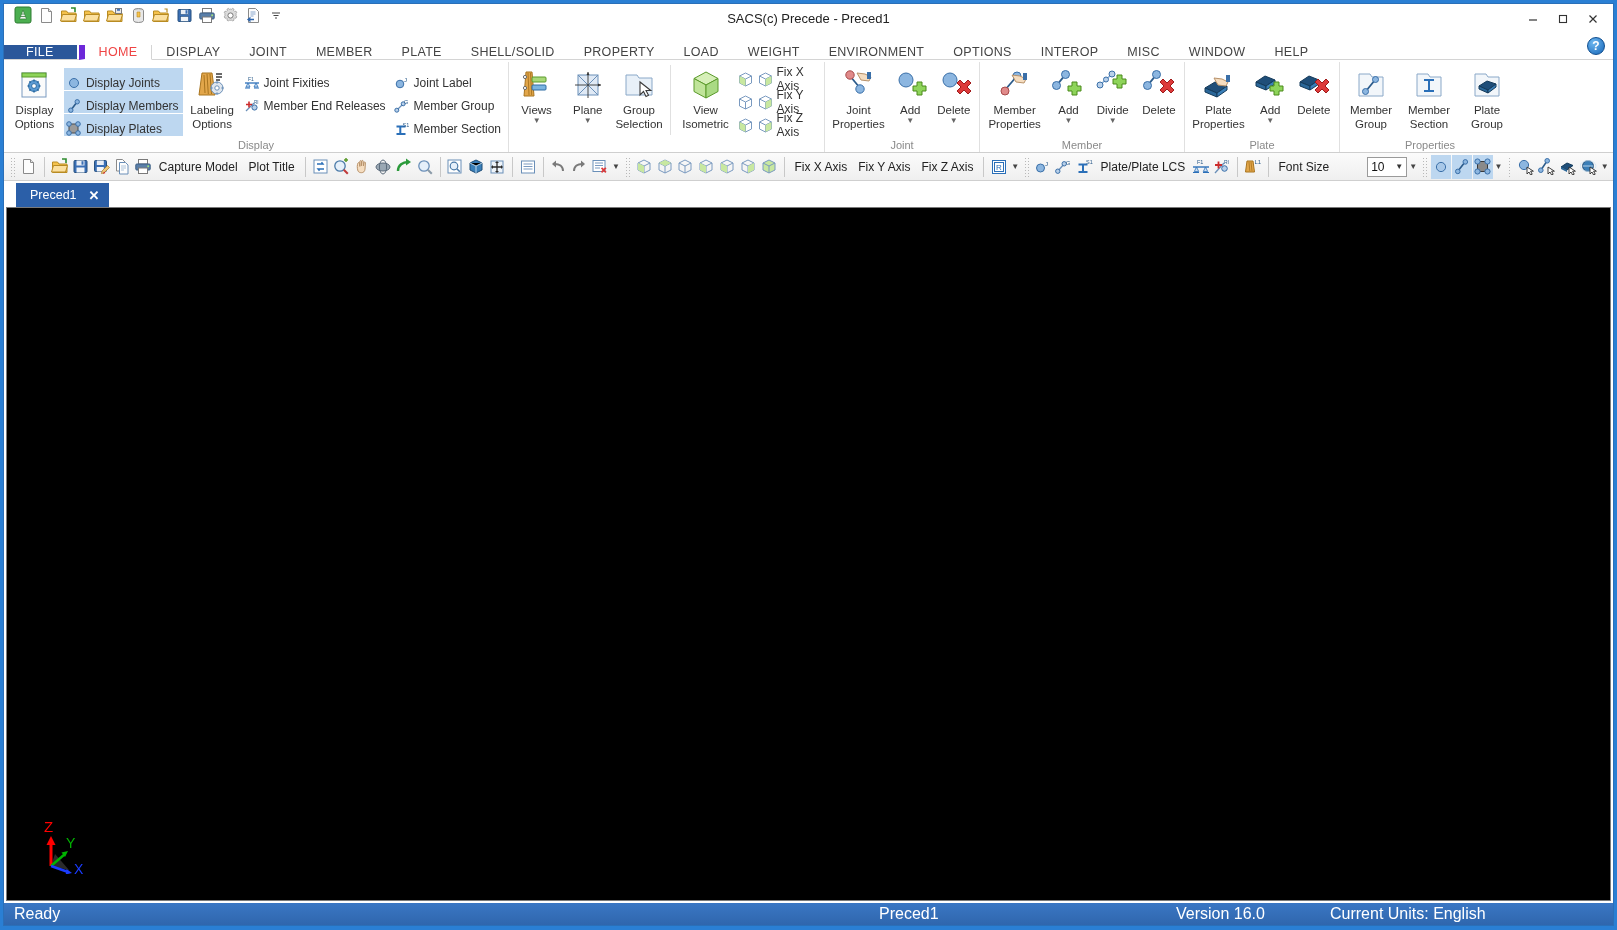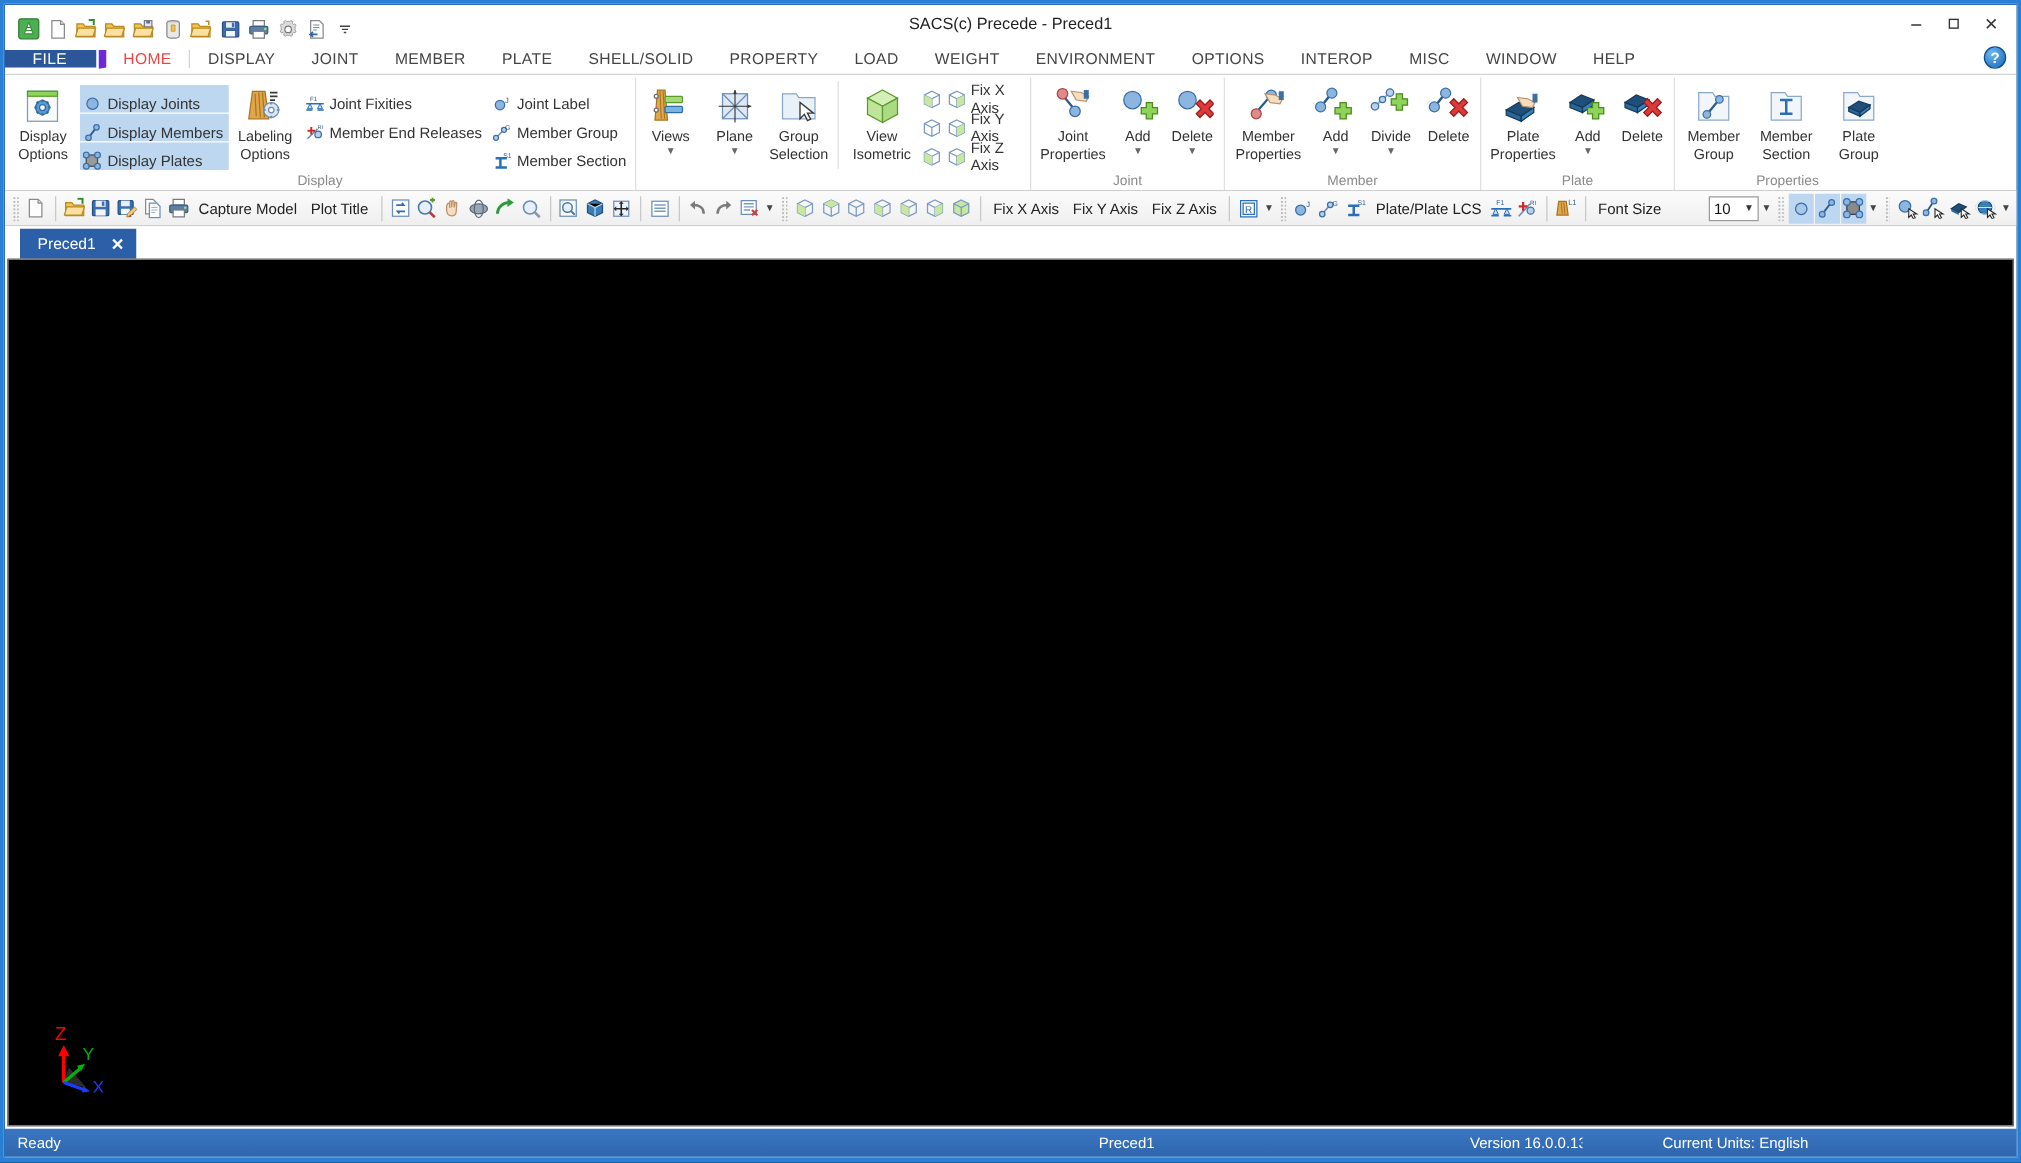--- a/index.html
+++ b/index.html
@@ -19,21 +19,21 @@
     width: 100%; height: 100%;
     background: #ffffff;
     display: flex; flex-direction: column;
     position: relative;
     border: 1px solid #2a6fb8;
   }
 
   
   .titlebar {
     height: 30px; background: #ffffff;
-    display: flex; align-items: flex-end;
+    display: flex; align-items: flex-start;
     position: relative; flex: 0 0 30px;
   }
   .qat { display: flex; align-items: center; gap: 1px; padding-left: 8px; }
   .qat .qicon {
     width: 22px; height: 22px; display: inline-flex;
     align-items: center; justify-content: center;
     cursor: default;
   }
   .win-title {
     position: absolute; left: 0; right: 0; top: 0; height: 30px;
@@ -46,21 +46,21 @@
   }
   .win-ctrls .wbtn {
     width: 28px; height: 22px; display: flex;
     align-items: center; justify-content: center;
     font-size: 14px; color: #333;
   }
 
   
   .ribbon-tabs {
     height: 26px; flex: 0 0 26px;
-    display: flex; align-items: center;
+    display: flex; align-items: flex-end;
     background: #ffffff;
     border-bottom: 1px solid #d4d4d4;
     position: relative;
   }
   .rtab {
     padding: 0 14px; display: flex; align-items: center;
     font-size: 12.5px; color: #444; letter-spacing: .3px;
     border-right: 1px solid transparent;
     cursor: default;
   }
@@ -187,21 +187,21 @@
     flex: 1; background: #000; position: relative;
     border: 1px solid #7a7a7a;
     overflow: hidden;
   }
   .axis-triad { position: absolute; left: 28px; bottom: 26px; width: 60px; height: 70px; }
 
   
   .statusbar {
     flex: 0 0 22px; height: 22px;
     background: linear-gradient(#3a77c4, #2f66ad);
-    color: #fff; font-size: 12px;
+    color: #fff; font-size: 16px;
     display: flex; align-items: center;
     position: relative;
   }
   .sb-item { position: absolute; white-space: nowrap; }
   .sb-ready { left: 10px; }
   .sb-doc { left: 875px; }
   .sb-ver { left: 1172px; overflow: hidden; width: 90px; }
   .sb-units { left: 1326px; }
 
   svg { display: block; }

